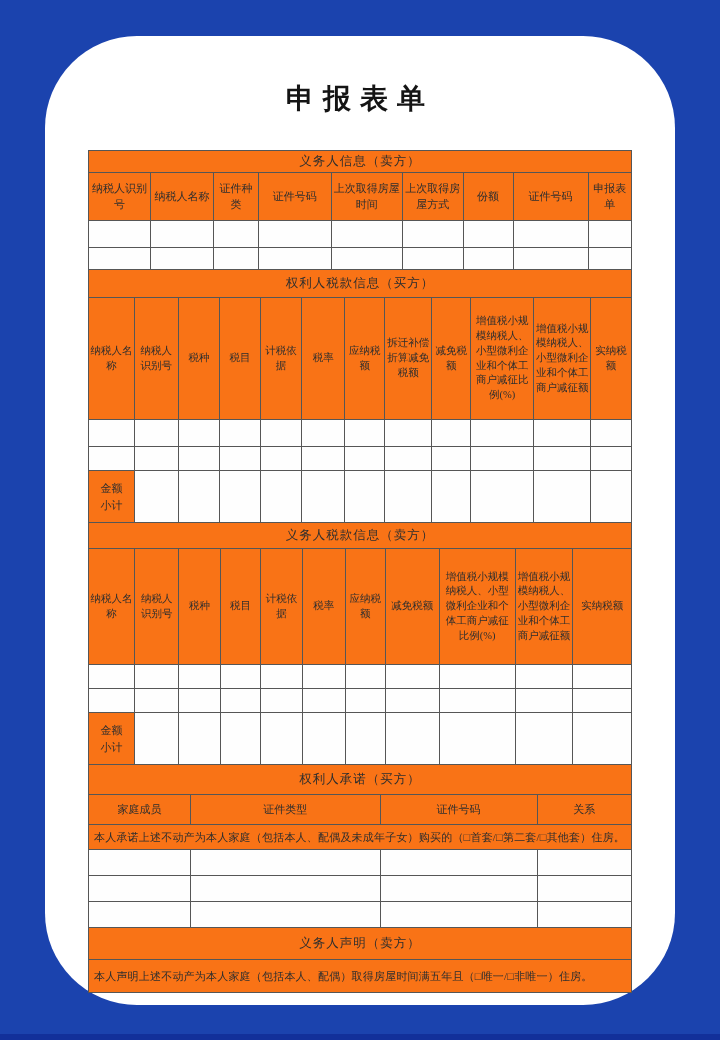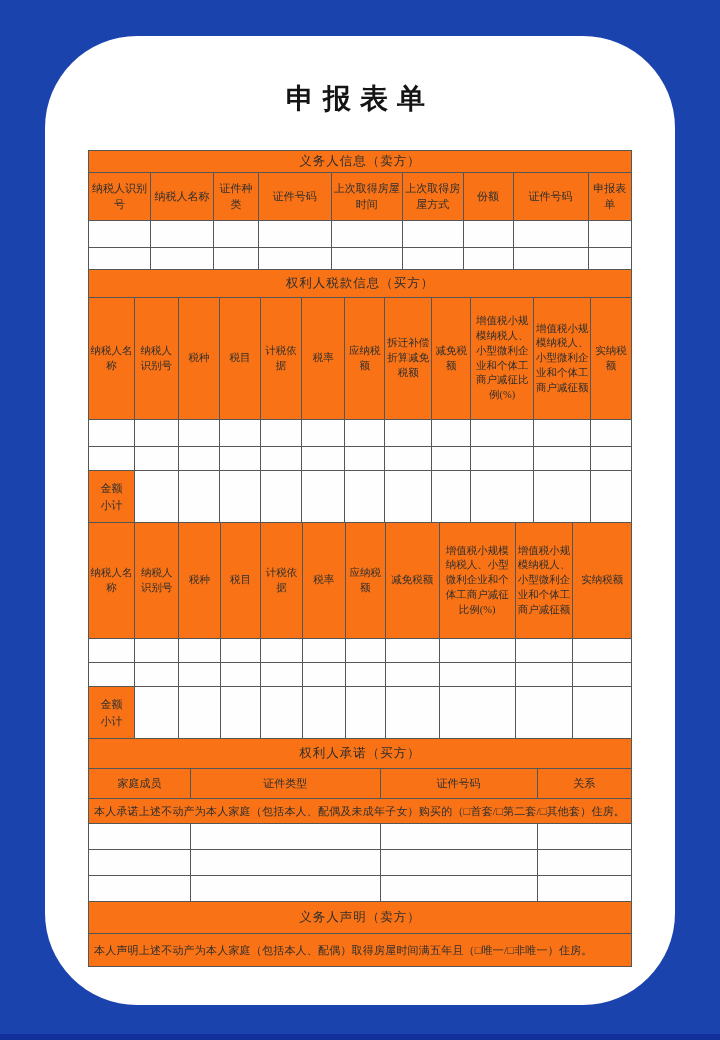--- a/index.html
+++ b/index.html
@@ -189,20 +189,23 @@
           <col style="width: 7.4%;">
           <col style="width: 7.7%;">
           <col style="width: 7.9%;">
           <col style="width: 7.4%;">
           <col style="width: 9.9%;">
           <col style="width: 14%;">
           <col style="width: 10.6%;">
           <col style="width: 10.8%;">
         </colgroup>
         <tbody>
+          <tr style="height: 26px;">
+            <td class="sec-header" colspan="11">义务人税款信息（卖方）</td>
+          </tr>
           <tr style="height: 116px;">
             <td class="col-h">纳税人名称</td>
             <td class="col-h">纳税人识别号</td>
             <td class="col-h">税种</td>
             <td class="col-h">税目</td>
             <td class="col-h">计税依据</td>
             <td class="col-h">税率</td>
             <td class="col-h">应纳税额</td>
             <td class="col-h">减免税额</td>
             <td class="col-h">增值税小规模纳税人、小型微利企业和个体工商户减征比例(%)</td>

